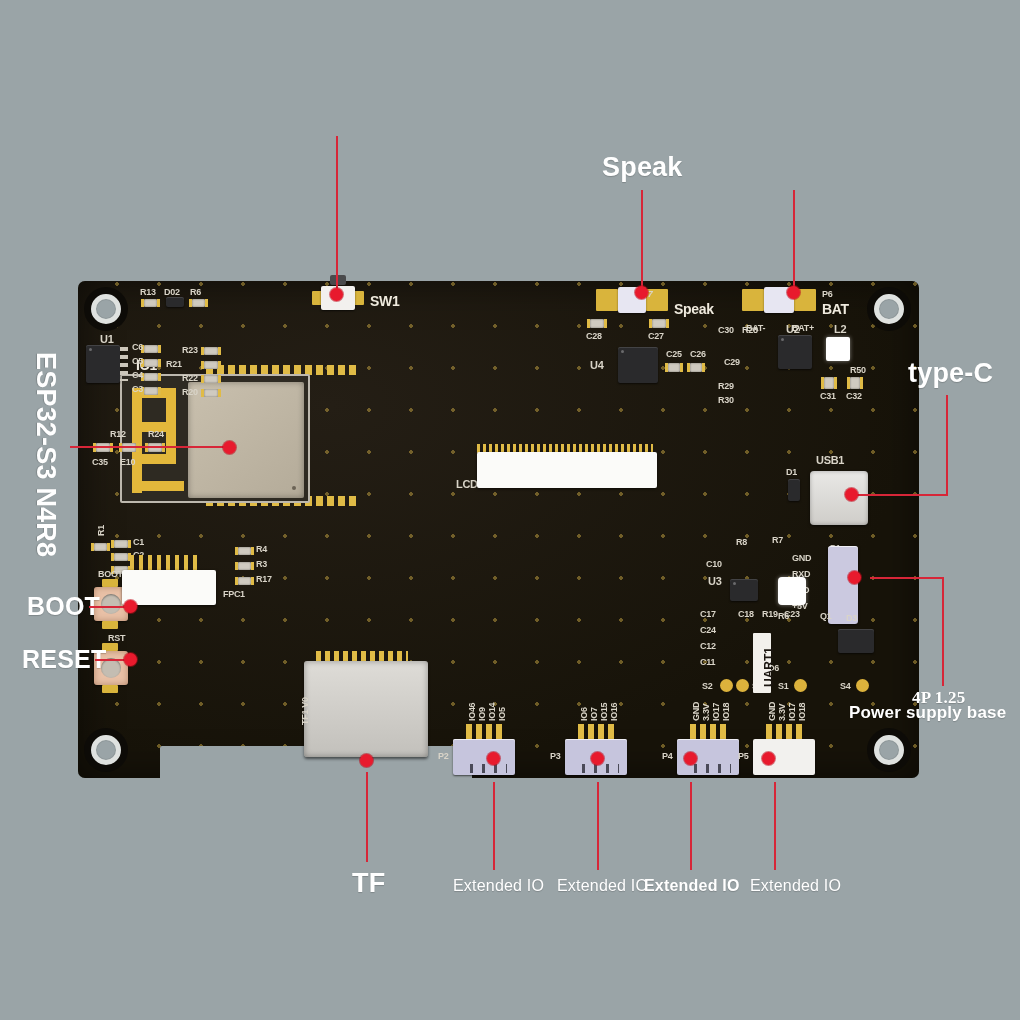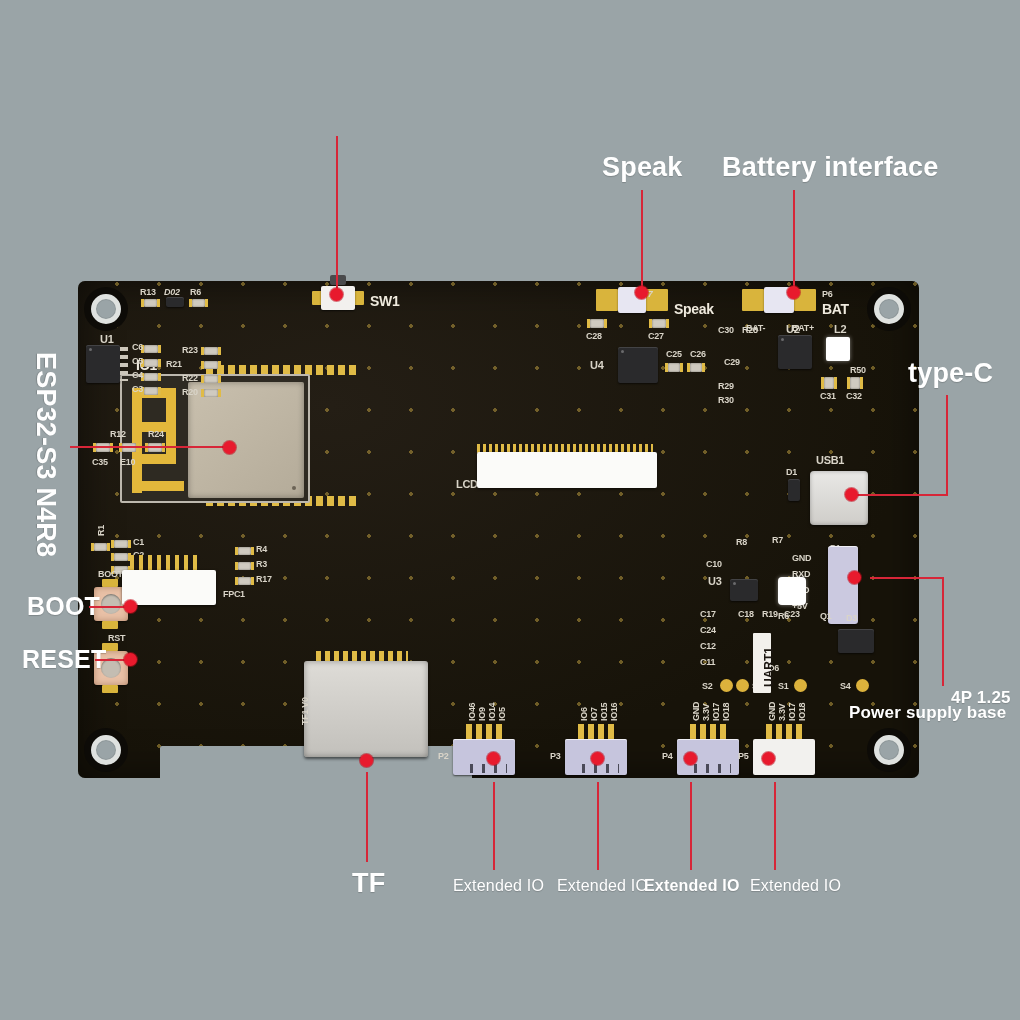--- a/index.html
+++ b/index.html
@@ -295,21 +295,21 @@
 
     <div class="pad sq" style="left:238px;top:370px;width:92px;height:11px;background:repeating-linear-gradient(90deg,#e0bb46 0 5px,#1b1610 5px 9px);"></div>
     <div id="tf"></div>
     <div class="silk r90" style="left:222px;top:444px;">TF1 V0</div>
 
     <div class="silk med" style="left:378px;top:197px;">LCD1</div>
     <div id="lcd-teeth"></div>
     <div id="lcd"></div>
 
     <div class="silk" style="left:62px;top:6px;">R13</div>
-    <div class="silk" style="left:86px;top:6px;font-style:italic;">D02</div>
+    <div class="silk" style="left:86px;top:6px;">D02</div>
     <div class="silk" style="left:112px;top:6px;">R6</div>
     <div class="res" style="left:66px;top:18px;width:13px;height:8px;"></div>
     <div class="ic" style="left:88px;top:16px;width:18px;height:10px;"></div>
     <div class="res" style="left:114px;top:18px;width:13px;height:8px;"></div>
 
     <div class="silk med" style="left:22px;top:52px;">U1</div>
     <div class="ic" style="left:8px;top:64px;width:34px;height:38px;">
         <span class="dotm"></span>
       </div>
     <div class="icpins" style="left:42px;top:66px;width:8px;height:34px;background:repeating-linear-gradient(180deg,#ccc6ba 0 4px,transparent 4px 8px);"></div>
@@ -494,42 +494,41 @@
     <div class="silk big" style="left:292px;top:12px;">SW1</div>
   </div>
 
   <div class="lead v" style="left:336px;top:136px;height:157px;"></div>
   <div class="dot" style="left:330px;top:288px;"></div>
 
   <div class="callout c-lg" style="left:602px;top:152px;">Speak</div>
   <div class="lead v" style="left:641px;top:190px;height:100px;"></div>
   <div class="dot" style="left:635px;top:286px;"></div>
 
-  <div class="callout c-lg" style="left:722px;top:152px;">Battery interface</div>
   <div class="lead v" style="left:793px;top:190px;height:100px;"></div>
   <div class="dot" style="left:787px;top:286px;"></div>
 
   <div class="callout c-lg vert" style="left:30px;top:352px;">ESP32-S3 N4R8</div>
   <div class="lead h" style="left:70px;top:446px;width:160px;"></div>
   <div class="dot" style="left:223px;top:441px;"></div>
 
   <div class="callout c-lg" style="left:908px;top:358px;">type-C</div>
   <div class="lead v" style="left:946px;top:395px;height:100px;"></div>
   <div class="lead h" style="left:851px;top:494px;width:97px;"></div>
   <div class="dot" style="left:845px;top:488px;"></div>
 
   <div class="callout c-md" style="left:27px;top:592px;">BOOT</div>
   <div class="lead h" style="left:89px;top:606px;width:42px;"></div>
   <div class="dot" style="left:124px;top:600px;"></div>
 
   <div class="callout c-md" style="left:22px;top:645px;">RESET</div>
   <div class="lead h" style="left:95px;top:659px;width:36px;"></div>
   <div class="dot" style="left:124px;top:653px;"></div>
 
-  <div class="callout c-xs" style="left:951px;top:688px;">4P 1.25</div>
+  <div class="callout c-xs" style="left:912px;top:688px;font-family:Liberation Serif, serif;">4P 1.25</div>
   <div class="callout c-xs" style="left:849px;top:703px;">Power supply base</div>
   <div class="lead v" style="left:942px;top:578px;height:108px;"></div>
   <div class="lead h" style="left:870px;top:577px;width:74px;"></div>
   <div class="dot" style="left:848px;top:571px;"></div>
 
   <div class="callout c-lg" style="left:352px;top:868px;">TF</div>
   <div class="lead v" style="left:366px;top:772px;height:90px;"></div>
   <div class="dot" style="left:360px;top:754px;"></div>
 
   <div class="callout c-sm" style="left:453px;top:877px;">Extended IO</div>

